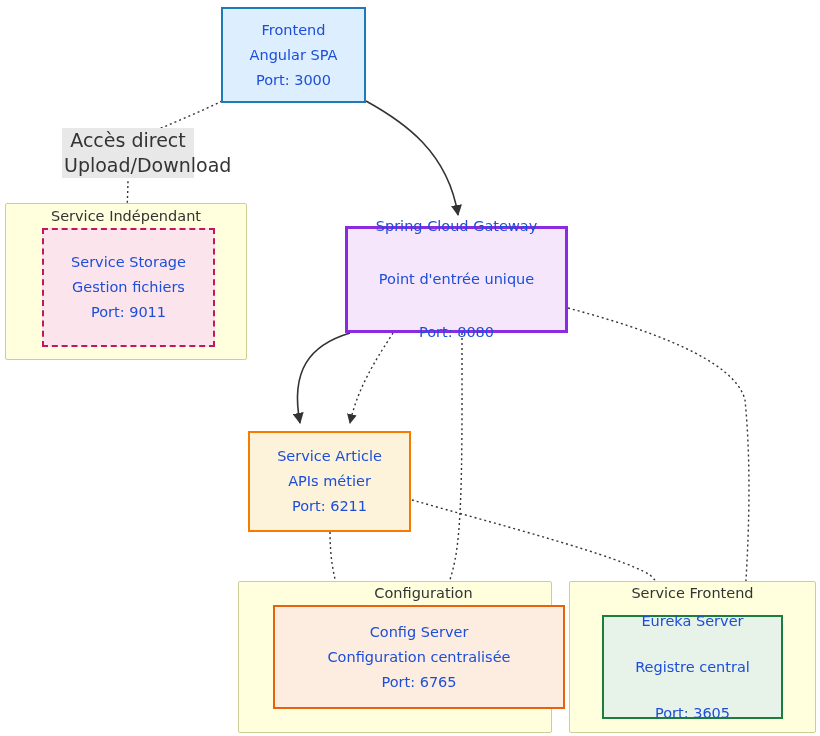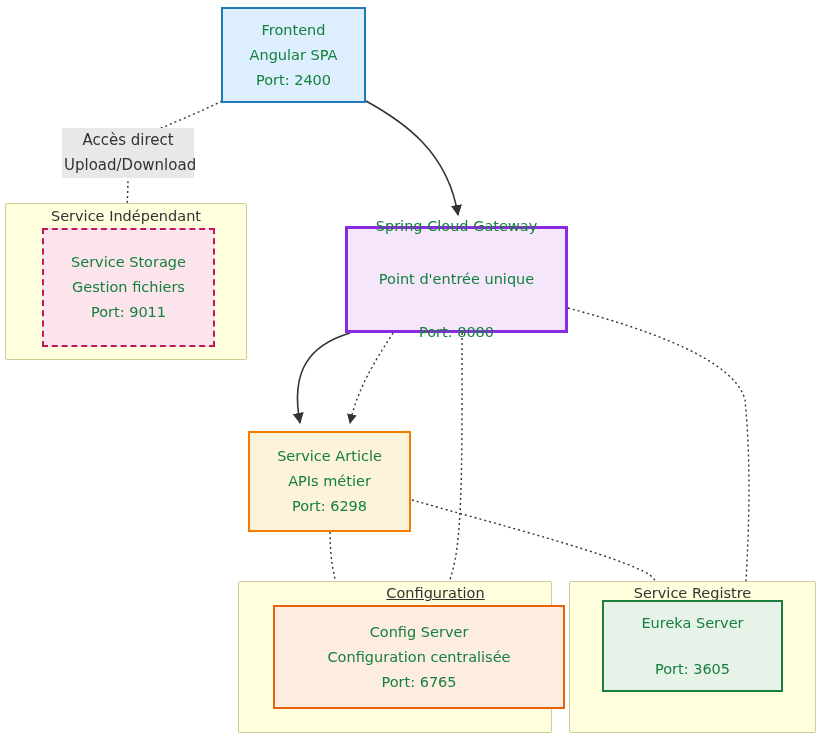--- a/index.html
+++ b/index.html
@@ -30,41 +30,41 @@
   .node {
     position: absolute;
     box-sizing: border-box;
     display: flex;
     flex-direction: column;
     align-items: center;
     justify-content: center;
     text-align: center;
     font-size: 14.5px;
     line-height: 25px;
-    color: #15803d;
+    color: #1d4ed8;
   }
   .node .ln { display: block; white-space: nowrap; }
   .cluster {
     position: absolute;
     box-sizing: border-box;
     background: #ffffde;
     border: 1px solid #cdcd96;
     border-radius: 2px;
   }
   .cluster-label {
     position: absolute;
     font-size: 14.5px;
     line-height: 18px;
     color: #333333;
     white-space: nowrap;
     text-align: center;
   }
   .edge-label {
     position: absolute;
-    font-size: 15px;
+    font-size: 19px;
     line-height: 25px;
     color: #333333;
     text-align: center;
     white-space: nowrap;
   }
   .edge-label .ln {
     display: block;
     background: #e8e8e8;
     padding: 0 2px;
   }
@@ -104,57 +104,58 @@
 
     <path d="M 330,532 C 330,556 333,576 340,596" fill="none" stroke="#333333" stroke-width="1.4" stroke-dasharray="2,3" marker-end="url(#arrow)"></path>
 
     <path d="M 412,500 C 500,525 620,556 650,575 C 658,582 661,590 663,598" fill="none" stroke="#333333" stroke-width="1.4" stroke-dasharray="2,3" marker-end="url(#arrow)"></path>
   </svg>
 
   <div class="cluster" style="left:5px; top:203px; width:242px; height:157px;"></div>
   <div class="cluster-label" style="left:5px; top:207px; width:242px;">Service Indépendant</div>
 
   <div class="cluster" style="left:238px; top:581px; width:314px; height:152px;"></div>
-  <div class="cluster-label" style="left:250px; top:584px; width:371px;text-decoration:underline;">Configuration</div>
+  <div class="cluster-label" style="left:238px; top:584px; width:371px;">Configuration</div>
 
   <div class="cluster" style="left:569px; top:581px; width:247px; height:152px;"></div>
-  <div class="cluster-label" style="left:569px; top:584px; width:247px;">Service Registre</div>
+  <div class="cluster-label" style="left:569px; top:584px; width:247px;">Service Frontend</div>
 
   <div class="node n-frontend" style="left:221px; top:7px; width:145px; height:96px;">
     <span class="ln">Frontend</span>
     <span class="ln">Angular SPA</span>
-    <span class="ln">Port: 2400</span>
+    <span class="ln">Port: 3000</span>
   </div>
 
   <div class="node n-gateway" style="left:345px; top:226px; width:223px; height:107px;">
     <span class="ln">Spring Cloud Gateway</span>
     <span class="ln">Point d'entrée unique</span>
     <span class="ln">Port: 8080</span>
   </div>
 
   <div class="node n-storage" style="left:42px; top:228px; width:173px; height:119px;">
     <span class="ln">Service Storage</span>
     <span class="ln">Gestion fichiers</span>
     <span class="ln">Port: 9011</span>
   </div>
 
   <div class="node n-article" style="left:248px; top:431px; width:163px; height:101px;">
     <span class="ln">Service Article</span>
     <span class="ln">APIs métier</span>
-    <span class="ln">Port: 6298</span>
+    <span class="ln">Port: 6211</span>
   </div>
 
   <div class="node n-config" style="left:273px; top:605px; width:292px; height:104px;">
     <span class="ln">Config Server</span>
     <span class="ln">Configuration centralisée</span>
     <span class="ln">Port: 6765</span>
   </div>
 
-  <div class="node n-eureka" style="left:602px; top:600px; width:181px; height:92px;gap:21px;">
+  <div class="node n-eureka" style="left:602px; top:615px; width:181px; height:104px;gap:21px;">
     <span class="ln">Eureka Server</span>
+    <span class="ln">Registre central</span>
     <span class="ln">Port: 3605</span>
   </div>
 
   <div class="edge-label" style="left:62px; top:128px; width:132px;">
     <span class="ln">Accès direct</span>
     <span class="ln">Upload/Download</span>
   </div>
 
 
 </div>

